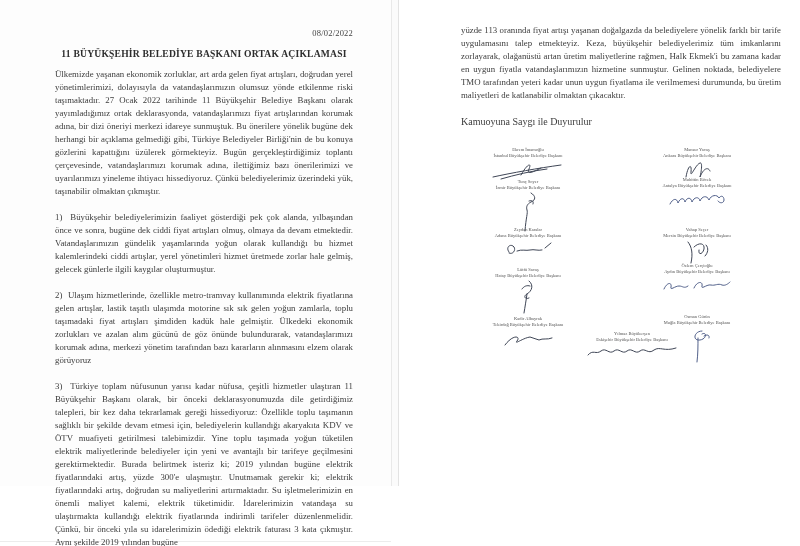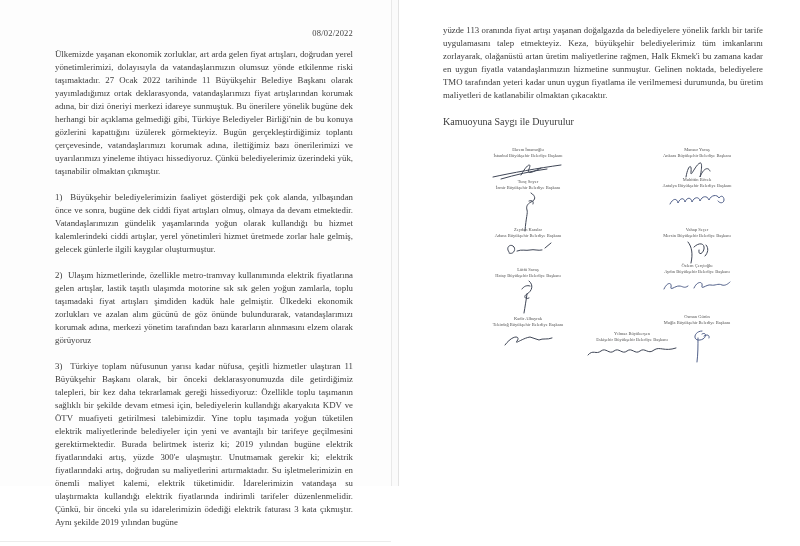--- a/index.html
+++ b/index.html
@@ -28,21 +28,21 @@
     text-align:right;font-size:8.5px;color:#444;letter-spacing:.2px;margin:0 0 10px 0;
   }
   .doc-title{
     text-align:center;font-weight:bold;font-size:9.6px;color:#2d2d2d;
     letter-spacing:.2px;margin:0 0 9px 0;
   }
   .doc-par{
     font-size:8.8px;line-height:13px;text-align:justify;margin:0 0 13px 0;color:#3c3c3c;
   }
   
-  .p2-content{position:absolute;left:443px;top:24px;width:320px;color:#3c3c3c;}
+  .p2-content{position:absolute;left:461px;top:24px;width:320px;color:#3c3c3c;}
   .doc-closing{font-size:10px;line-height:13px;margin:6px 0 0 0;color:#3c3c3c;}
   
   .sig{
     position:absolute;width:150px;text-align:center;color:#4a4a4a;
   }
   .sig-name{font-size:4.5px;line-height:5.5px;color:#555;}
   .sig-title{font-size:4.5px;line-height:5.5px;color:#555;}
   .sig svg{display:block;margin:1px auto 0 auto;}
   .ink{stroke:#3f4656;fill:none;stroke-width:1;stroke-linecap:round;}
   .ink-blue{stroke:#51608a;fill:none;stroke-width:1;stroke-linecap:round;}
@@ -52,20 +52,21 @@
 
 <div class="spread">
 
   <div class="page page-left"></div>
   <div class="page page-right"></div>
   <div class="page-gutter"></div>
   <div class="page-bottom-edge"></div>
 
   <div class="p1-content">
     <p class="doc-date">08/02/2022</p>
+    <p class="doc-title">11 BÜYÜKŞEHİR BELEDİYE BAŞKANI ORTAK AÇIKLAMASI</p>
     <p class="doc-par">Ülkemizde yaşanan ekonomik zorluklar, art arda gelen fiyat artışları, doğrudan yerel yönetimlerimizi, dolayısıyla da vatandaşlarımızın olumsuz yönde etkilenme riski taşımaktadır. 27 Ocak 2022 tarihinde 11 Büyükşehir Belediye Başkanı olarak yayımladığımız ortak deklarasyonda, vatandaşlarımızı fiyat artışlarından korumak adına, bir dizi öneriyi merkezi idareye sunmuştuk. Bu önerilere yönelik bugüne dek herhangi bir açıklama gelmediği gibi, Türkiye Belediyeler Birliği'nin de bu konuya gözlerini kapattığını üzülerek görmekteyiz. Bugün gerçekleştirdiğimiz toplantı çerçevesinde, vatandaşlarımızı korumak adına, ilettiğimiz bazı önerilerimizi ve uyarılarımızı yineleme ihtiyacı hissediyoruz. Çünkü belediyelerimiz üzerindeki yük, taşınabilir olmaktan çıkmıştır.</p>
     <p class="doc-par">1)&nbsp;&nbsp;Büyükşehir belediyelerimizin faaliyet gösterdiği pek çok alanda, yılbaşından önce ve sonra, bugüne dek ciddi fiyat artışları olmuş, olmaya da devam etmektedir. Vatandaşlarımızın gündelik yaşamlarında yoğun olarak kullandığı bu hizmet kalemlerindeki ciddi artışlar, yerel yönetimleri hizmet üretmede zorlar hale gelmiş, gelecek günlerle ilgili kaygılar oluşturmuştur.</p>
     <p class="doc-par">2)&nbsp;&nbsp;Ulaşım hizmetlerinde, özellikle metro-tramvay kullanımında elektrik fiyatlarına gelen artışlar, lastik taşıtlı ulaşımda motorine sık sık gelen yoğun zamlarla, toplu taşımadaki fiyat artışları şimdiden kadük hale gelmiştir. Ülkedeki ekonomik zorlukları ve azalan alım gücünü de göz önünde bulundurarak, vatandaşlarımızı korumak adına, merkezi yönetim tarafından bazı kararların alınmasını elzem olarak görüyoruz</p>
     <p class="doc-par">3)&nbsp;&nbsp;Türkiye toplam nüfusunun yarısı kadar nüfusa, çeşitli hizmetler ulaştıran 11 Büyükşehir Başkanı olarak, bir önceki deklarasyonumuzda dile getirdiğimiz talepleri, bir kez daha tekrarlamak gereği hissediyoruz: Özellikle toplu taşımanın sağlıklı bir şekilde devam etmesi için, belediyelerin kullandığı akaryakıta KDV ve ÖTV muafiyeti getirilmesi talebimizdir. Yine toplu taşımada yoğun tüketilen elektrik maliyetlerinde belediyeler için yeni ve avantajlı bir tarifeye geçilmesini gerektirmektedir. Burada belirtmek isteriz ki; 2019 yılından bugüne elektrik fiyatlarındaki artış, yüzde 300'e ulaşmıştır. Unutmamak gerekir ki; elektrik fiyatlarındaki artış, doğrudan su maliyetlerini artırmaktadır. Su işletmelerimizin en önemli maliyet kalemi, elektrik tüketimidir. İdarelerimizin vatandaşa su ulaştırmakta kullandığı elektrik fiyatlarında indirimli tarifeler düzenlenmelidir. Çünkü, bir önceki yıla su idarelerimizin ödediği elektrik faturası 3 kata çıkmıştır. Aynı şekilde 2019 yılından bugüne</p>
   </div>
 
   <div class="p2-content">
     <p class="doc-par">yüzde 113 oranında fiyat artışı yaşanan doğalgazda da belediyelere yönelik farklı bir tarife uygulamasını talep etmekteyiz. Keza, büyükşehir belediyelerimiz tüm imkanlarını zorlayarak, olağanüstü artan üretim maliyetlerine rağmen, Halk Ekmek'i bu zamana kadar en uygun fiyatla vatandaşlarımızın hizmetine sunmuştur. Gelinen noktada, belediyelere TMO tarafından yeteri kadar unun uygun fiyatlama ile verilmemesi durumunda, bu üretim maliyetleri de katlanabilir olmaktan çıkacaktır.</p>
     <p class="doc-closing">Kamuoyuna Saygı ile Duyurulur</p>
   </div>

